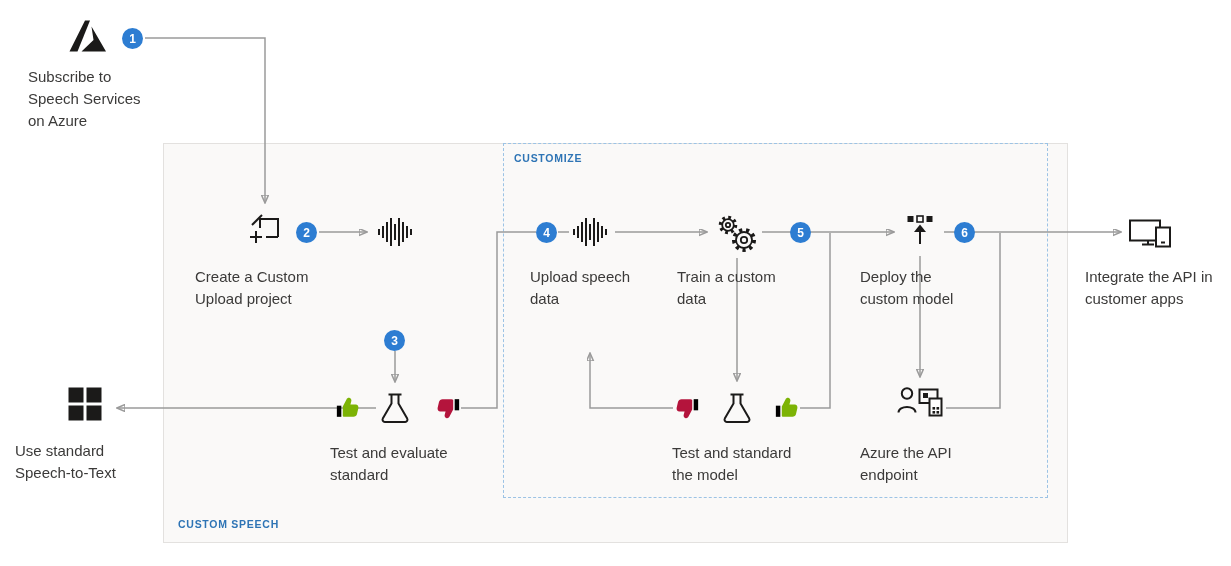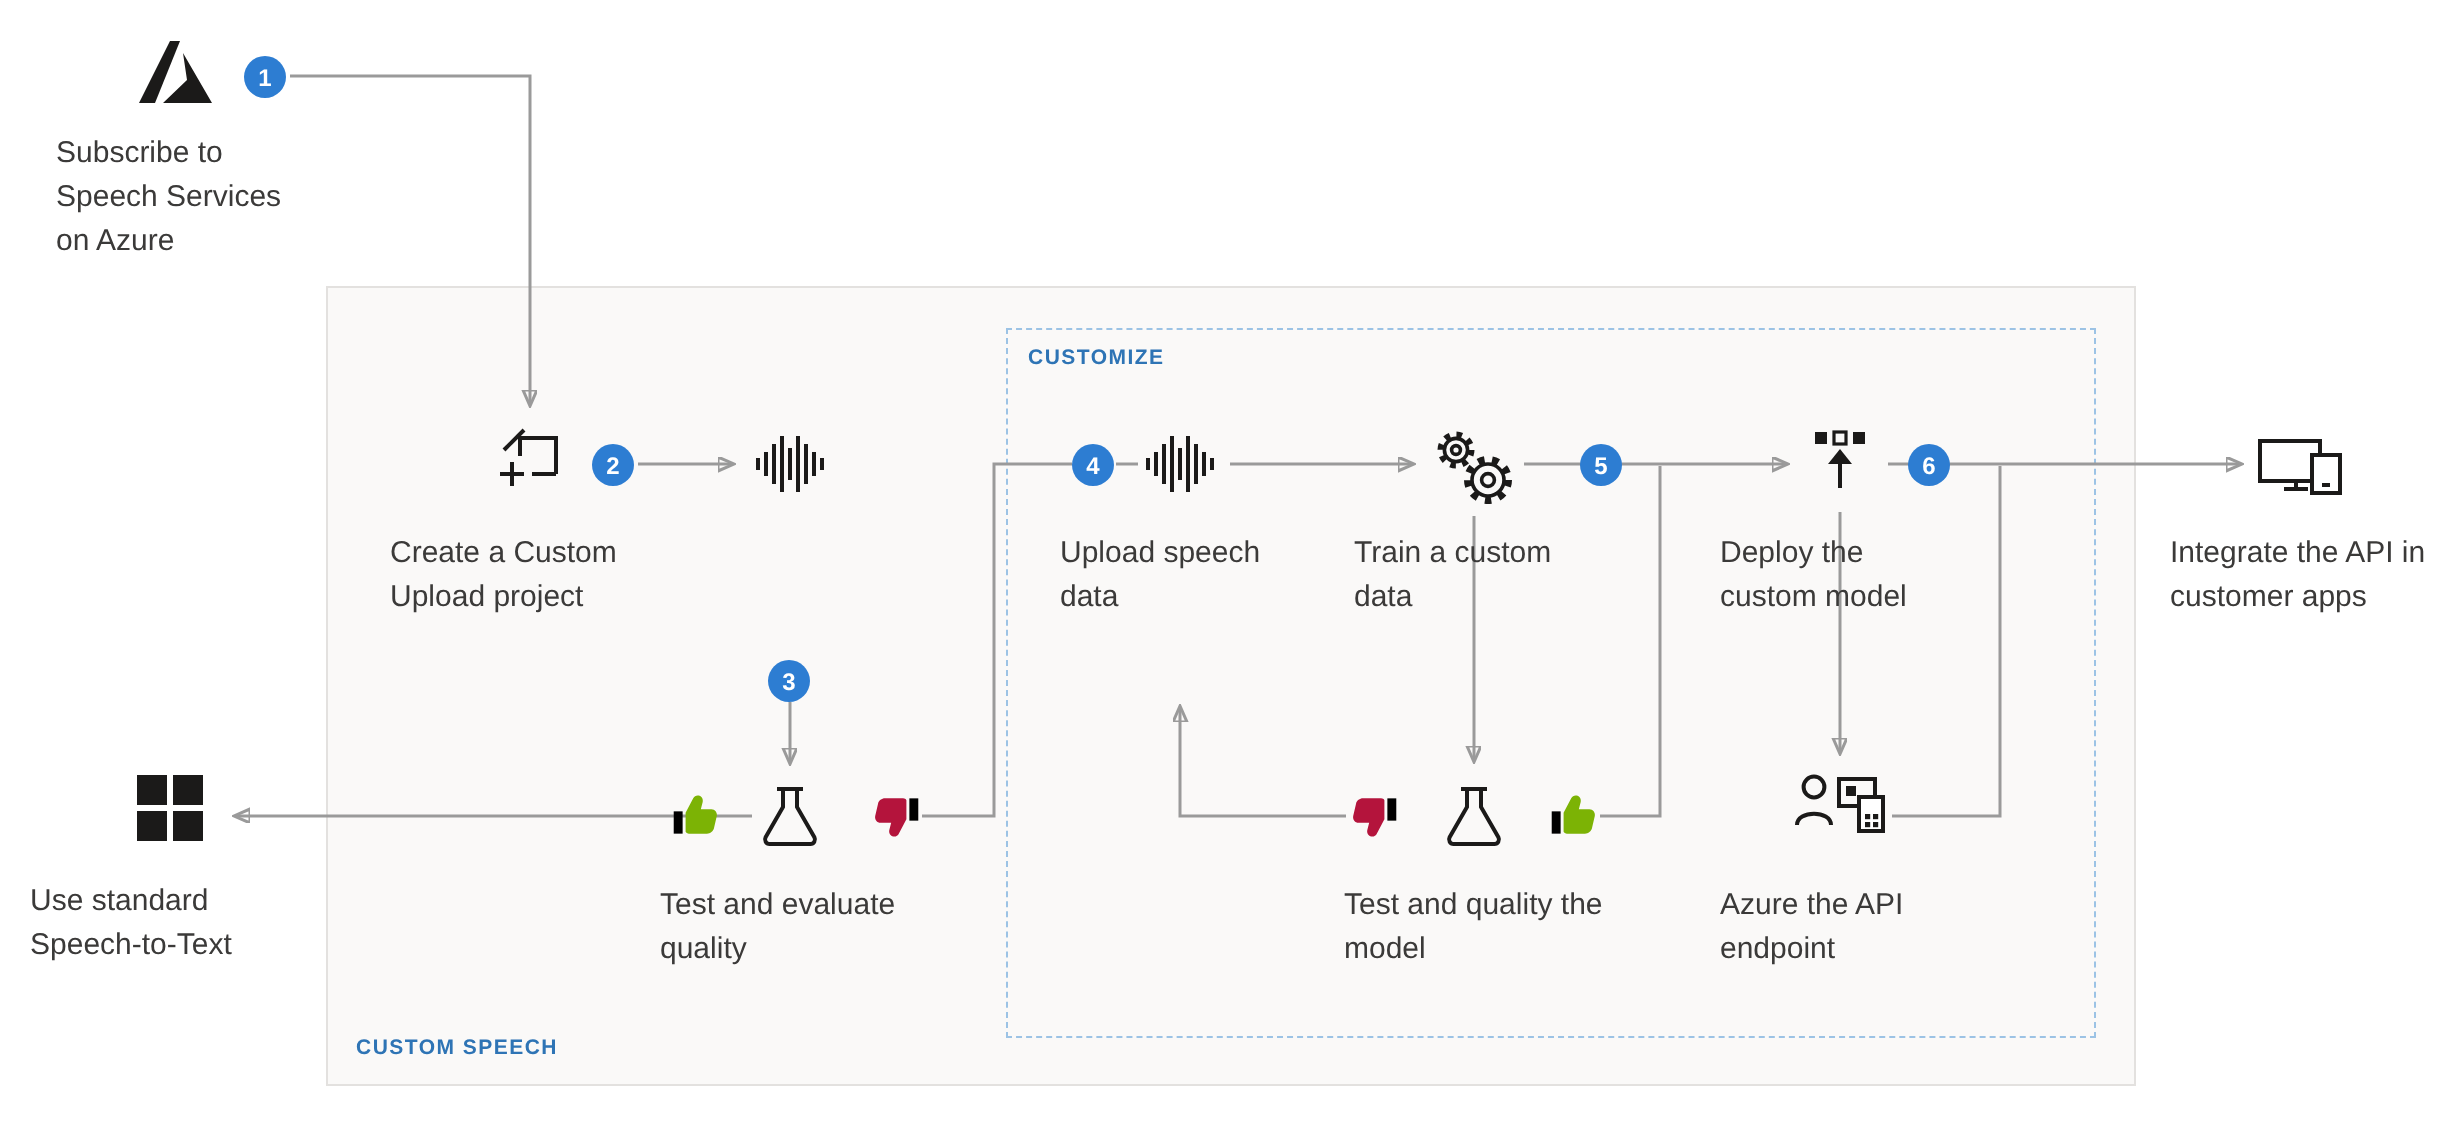--- a/index.html
+++ b/index.html
@@ -21,21 +21,21 @@
     overflow:hidden;
   }
   .outer-box{
     position:absolute;left:163px;top:143px;width:905px;height:400px;
     background:var(--panel);border:1px solid var(--panel-bd);box-sizing:border-box;z-index:0;
   }
   .dashed-box{
     position:absolute;border:1.5px dashed var(--dash);box-sizing:border-box;z-index:1;
   }
   .box-evaluate{left:175px;top:155px;width:313px;height:355px;}
-  .box-customize{left:503px;top:164px;width:545px;height:355px;text-decoration:underline;}
+  .box-customize{left:503px;top:143px;width:545px;height:355px;text-decoration:underline;}
   .group-label{
     position:absolute;left:10px;top:8px;
     font-size:10.5px;font-weight:bold;letter-spacing:.07em;color:var(--grp-blue);
   }
   .group-label.bottom{top:auto;left:14px;bottom:12px;}
   .wires{position:absolute;left:0;top:0;z-index:2;}
   .wires path{stroke:var(--wire);stroke-width:1.5;fill:none;}
   .badge{
     position:absolute;width:21px;height:21px;border-radius:50%;
     background:var(--badge);color:#fff;font-size:12px;font-weight:bold;
@@ -211,22 +211,22 @@
   </div>
   <div class="icon thumb-up" style="left:774px;top:395px">
     <svg width="26" height="26" viewBox="0 0 28 28">
       <rect x="2" y="11.5" width="4.8" height="12"></rect>
       <path d="M8.4 22.5 V12.3 L12.5 4.5 C13 3.4 14.2 2.8 15.4 3 C17 3.3 18 4.9 17.6 6.5 L16.6 10.3 H22.3 C24.2 10.3 25.6 12.1 25.2 14 L23.7 20.5 C23.3 22.3 21.7 23.5 19.9 23.5 H10.2 C9.4 23.5 8.7 23.1 8.4 22.5 Z"></path>
     </svg>
   </div>
 
   <div class="node-label" style="left:28px;top:66px;width:120px">Subscribe to Speech Services on Azure</div>
   <div class="node-label" style="left:195px;top:266px;width:140px">Create a Custom Upload project</div>
-  <div class="node-label" style="left:330px;top:442px;width:130px">Test and evaluate quality</div>
+  <div class="node-label" style="left:330px;top:442px;width:130px">Test and evaluate standard</div>
   <div class="node-label" style="left:15px;top:440px;width:140px">Use standard Speech-to-Text</div>
   <div class="node-label" style="left:530px;top:266px;width:120px">Upload speech data</div>
   <div class="node-label" style="left:677px;top:266px;width:120px">Train a custom data</div>
   <div class="node-label" style="left:860px;top:266px;width:120px">Deploy the custom model</div>
-  <div class="node-label" style="left:672px;top:442px;width:130px">Test and quality the model</div>
+  <div class="node-label" style="left:672px;top:442px;width:130px">Test and standard the model</div>
   <div class="node-label" style="left:860px;top:442px;width:120px">Azure the API endpoint</div>
   <div class="node-label" style="left:1085px;top:266px;width:130px">Integrate the API in customer apps</div>
 
 </div>
 
 </body></html>

